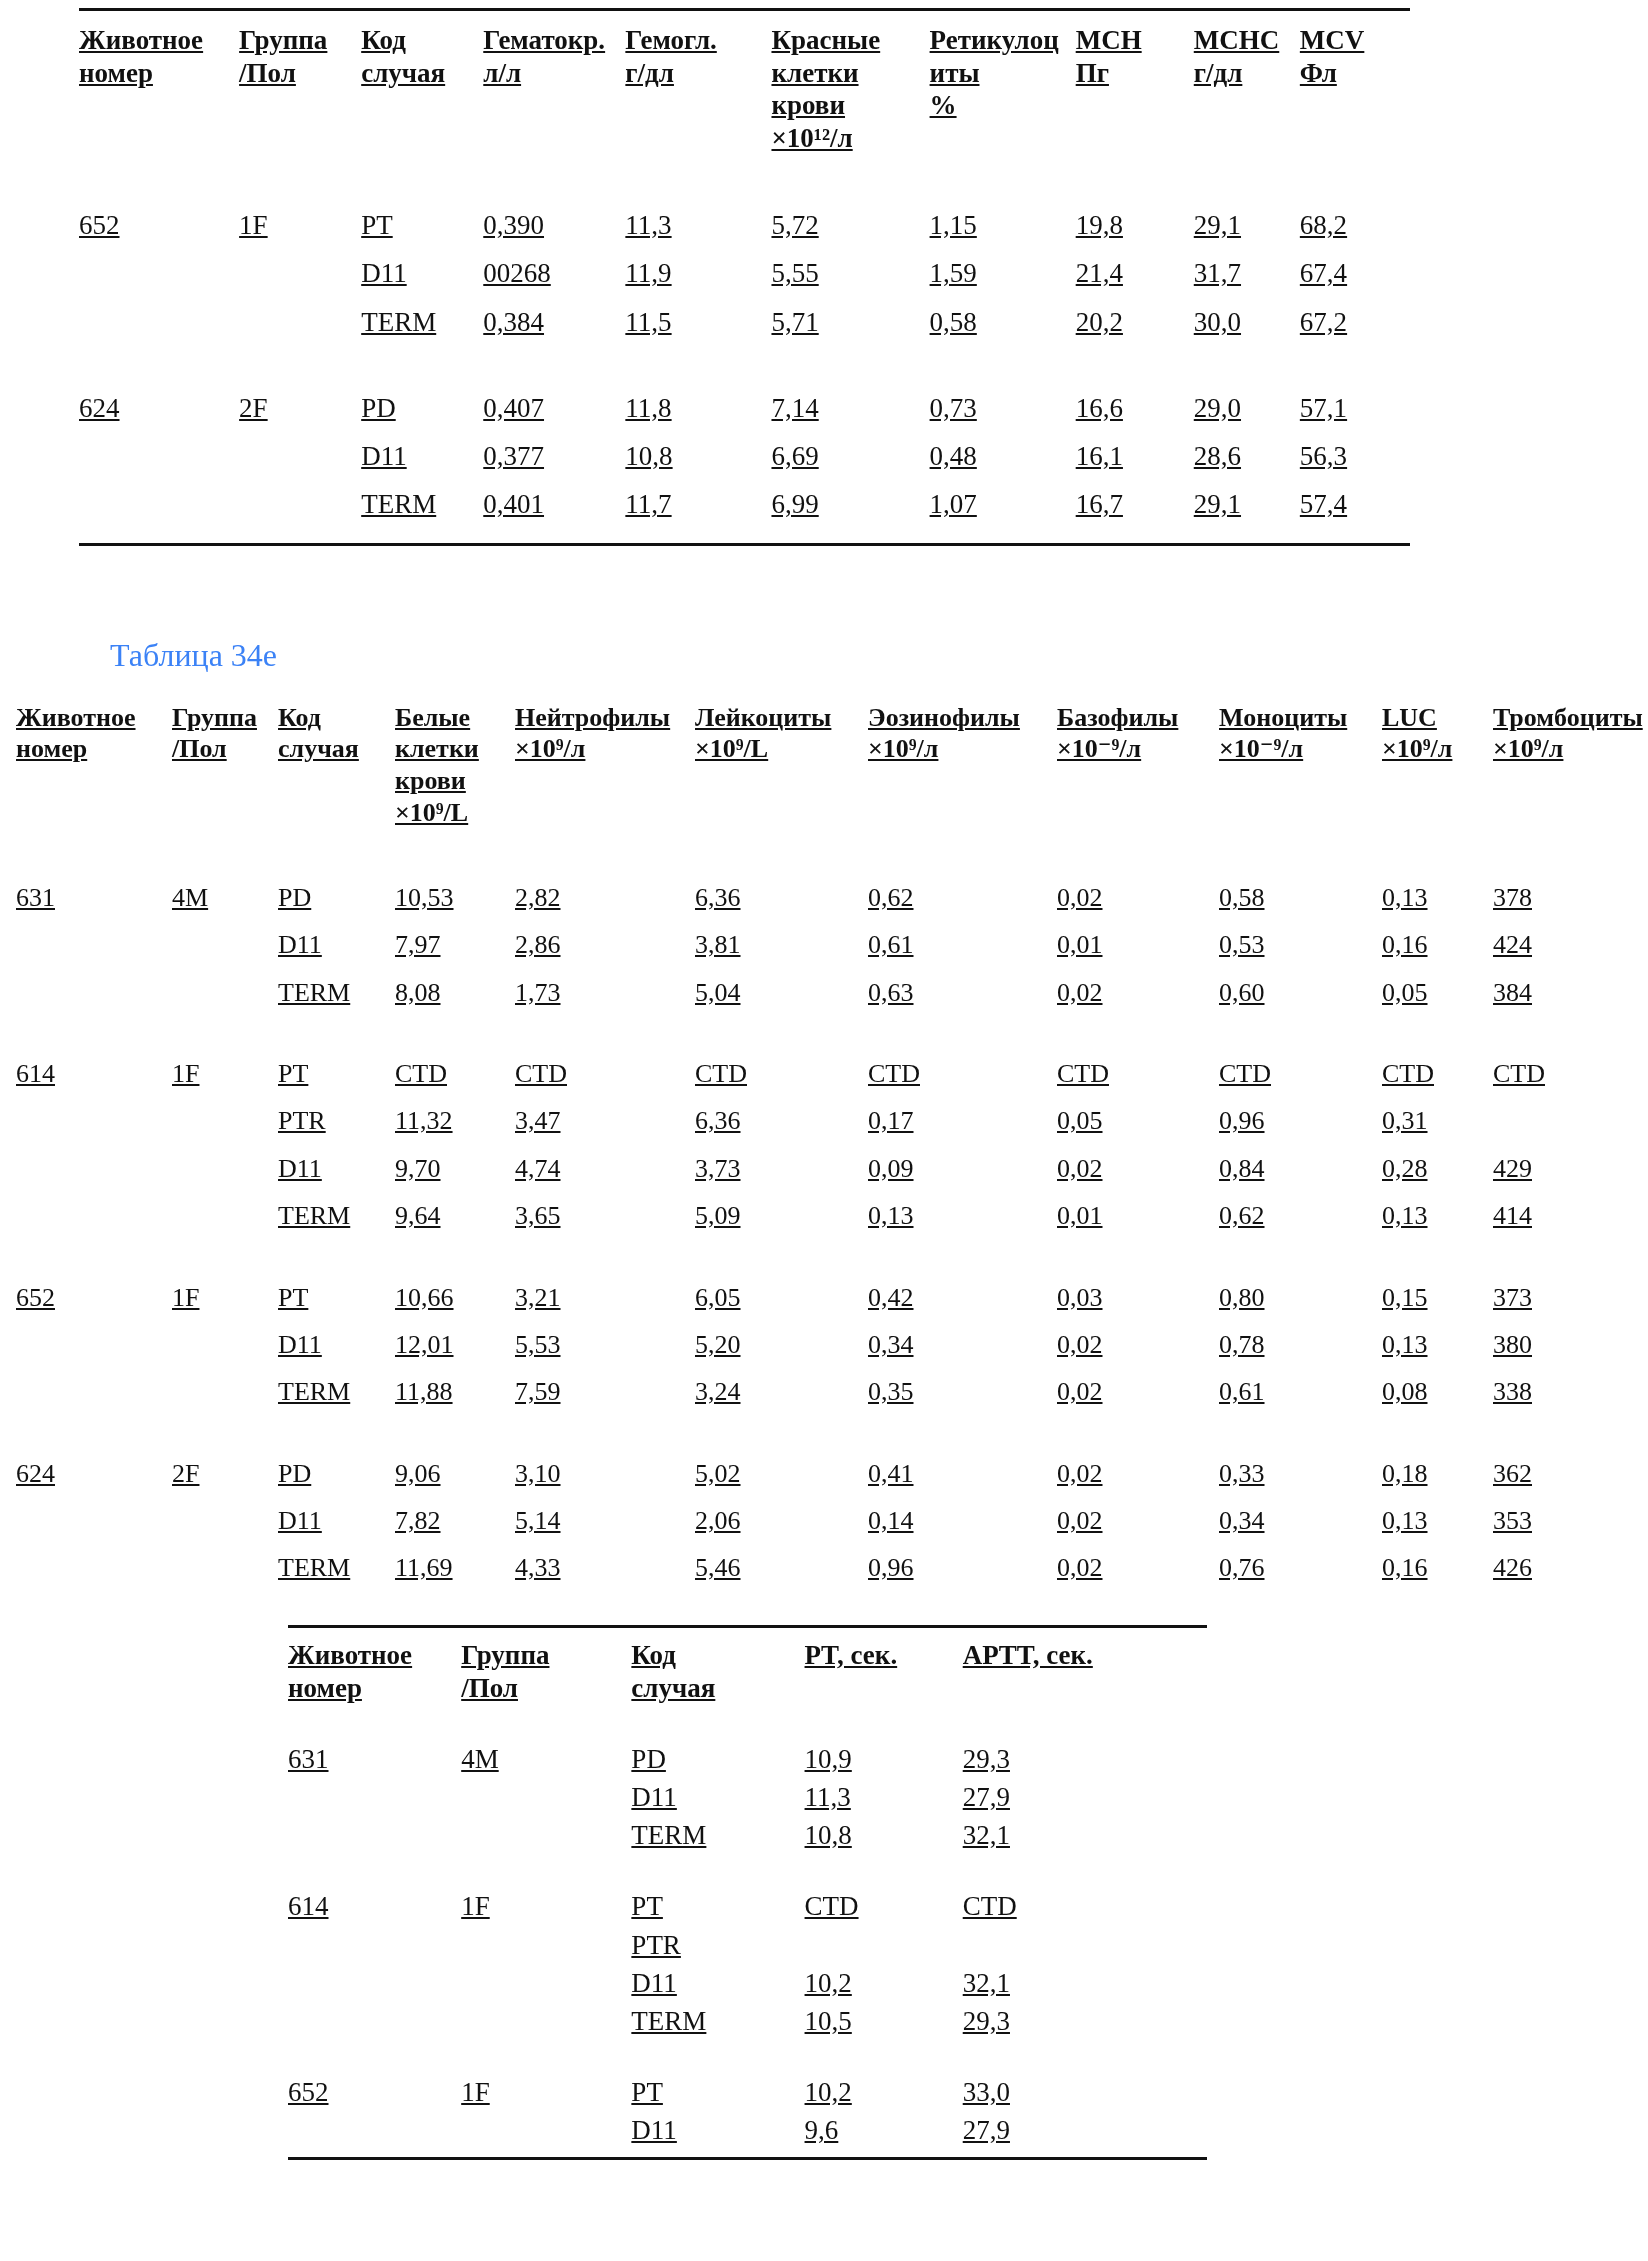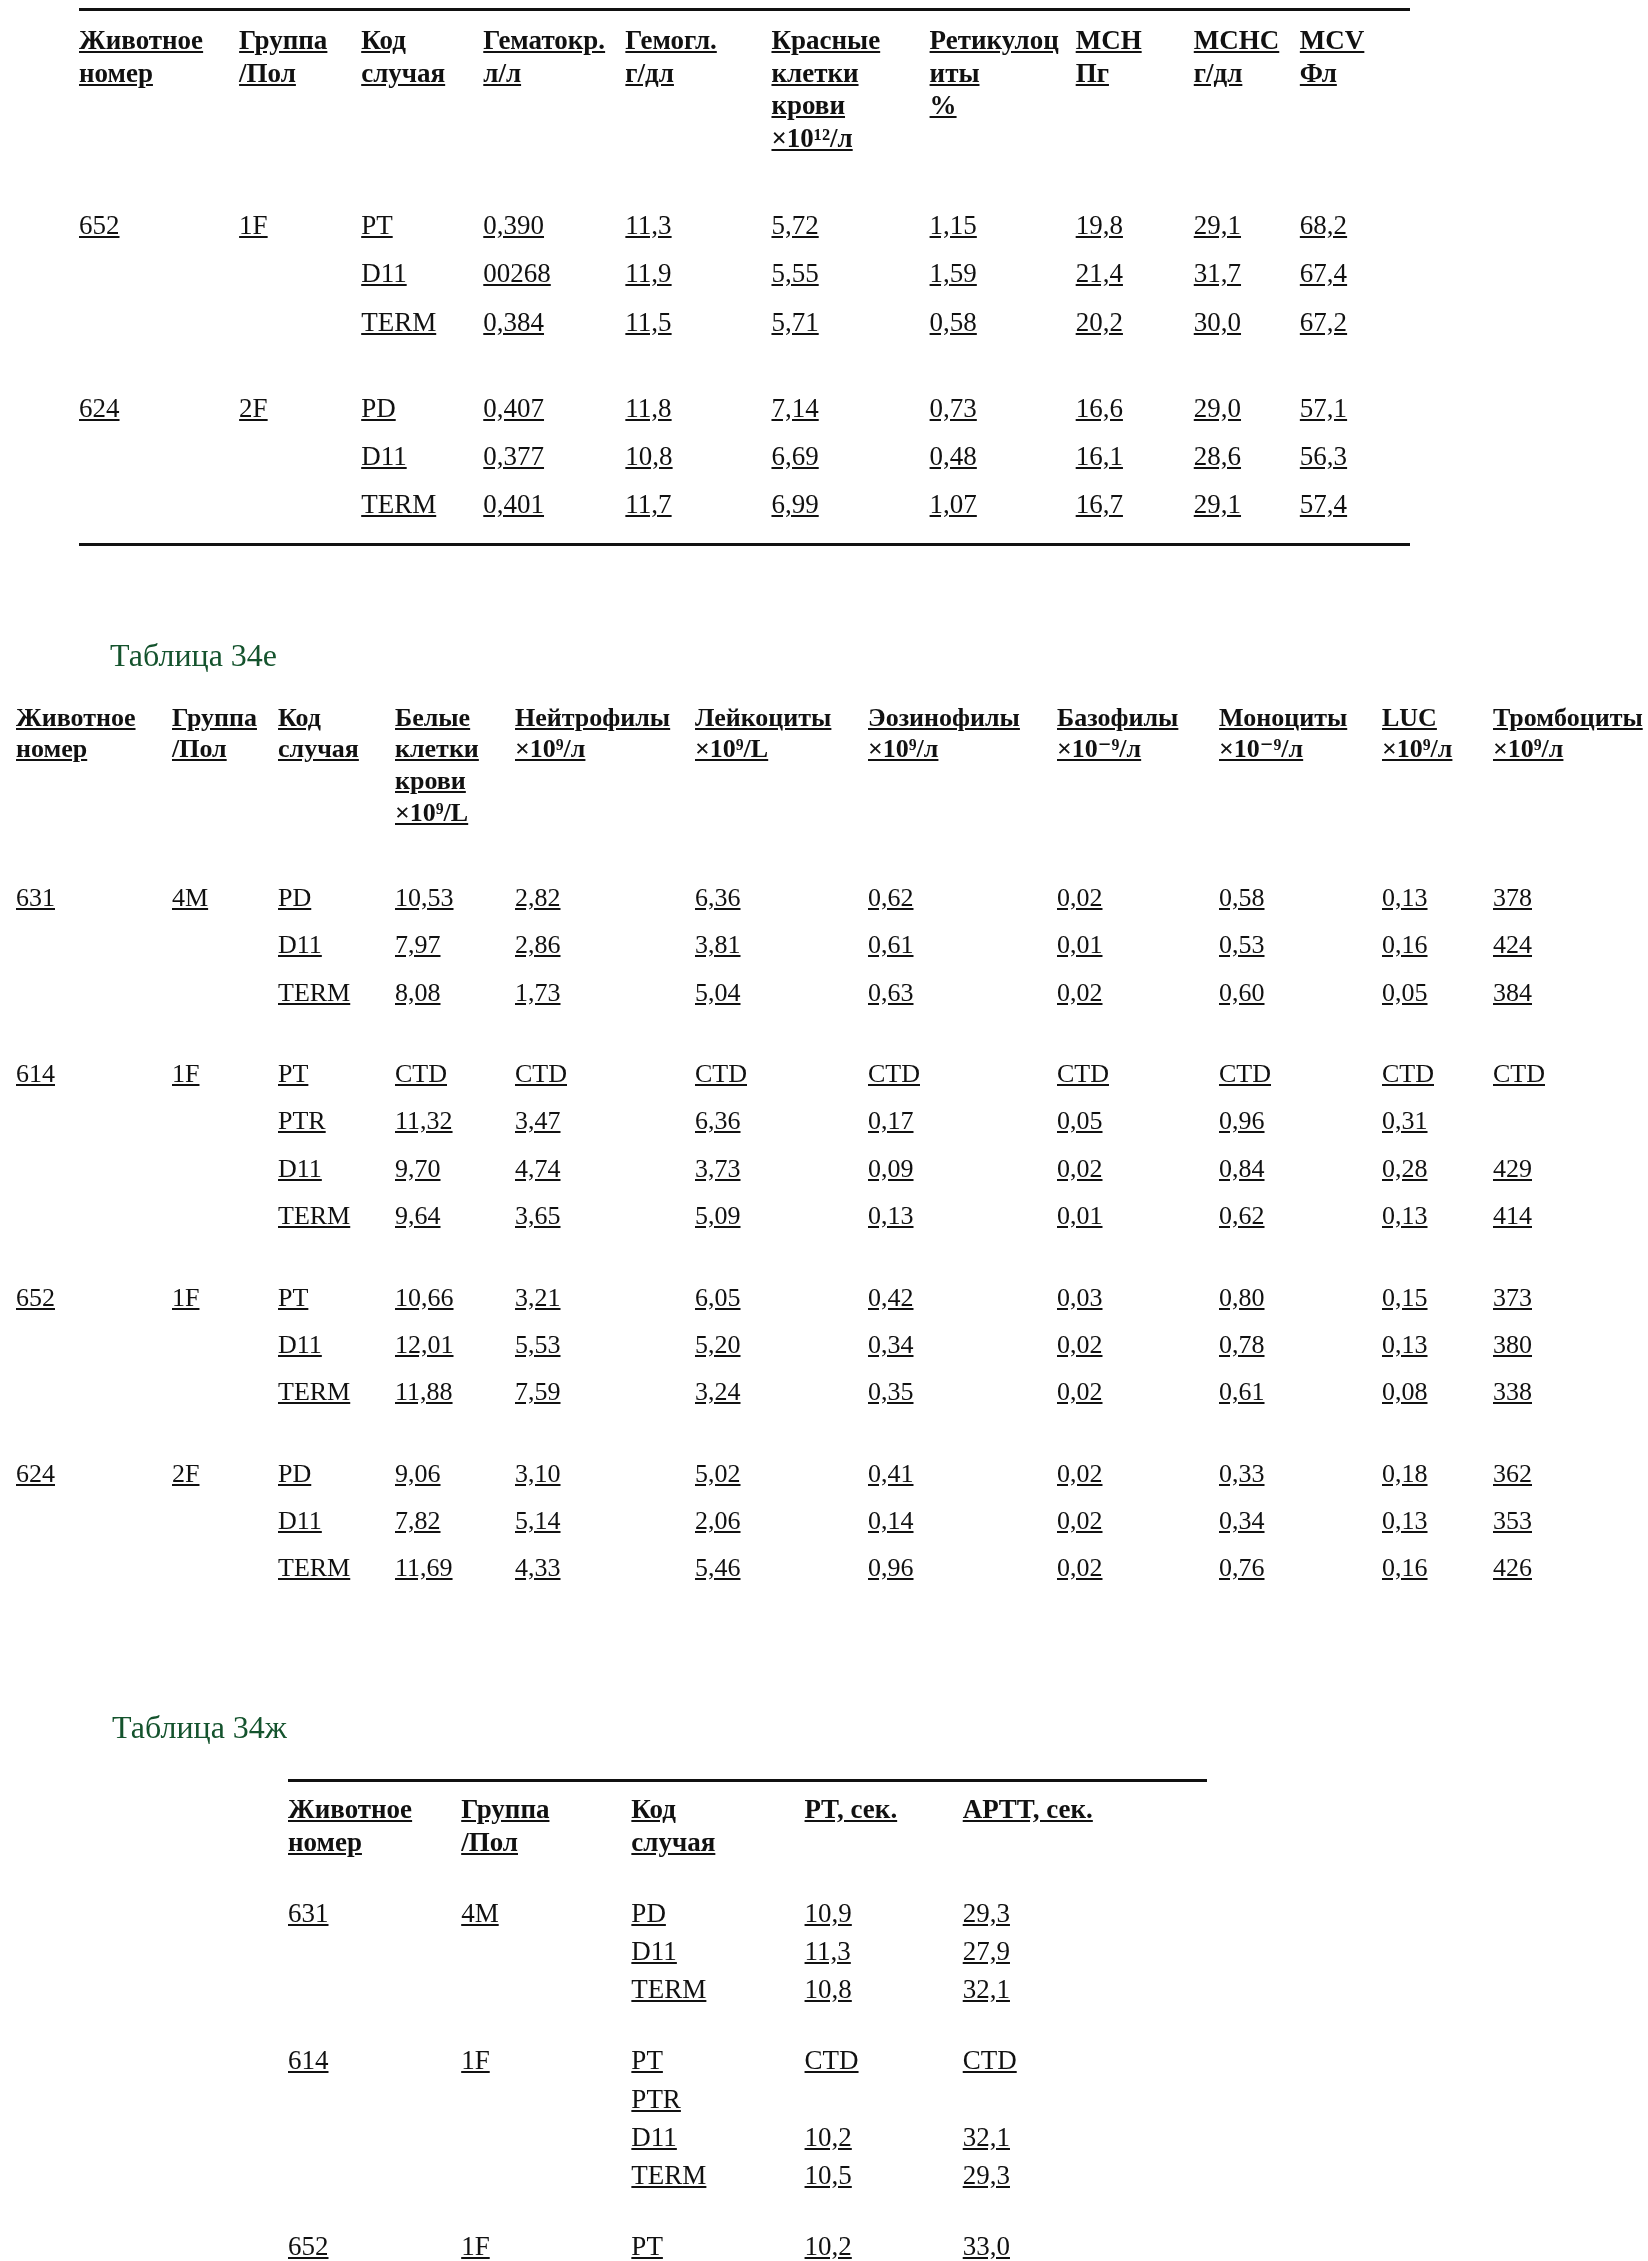--- a/index.html
+++ b/index.html
@@ -25,21 +25,21 @@
     border-bottom: 3.2px solid #111;
   }
   #table1 th { padding: 12.6px 3.2px 46px 0; line-height: 1.22; }
   #table1 td { padding: 8.7px 3.2px 8.7px 0; line-height: 1.15; }
   #table1 tbody tr.gap td { padding-top: 46px; }
   #table1 tbody tr:last-child td { padding-bottom: 22px; }
 
   
   .title {
     font-size: 32px;
-    color: #14532d;
+    color: #3b82f6;
   }
   #title34e { margin: 91px 0 0 110px; }
   #table34e {
     margin: 28px 0 0 16px;
     width: 1625px;
     font-size: 26px;
   }
   #table34e th { padding: 0 3.2px 46px 0; line-height: 1.22; }
   #table34e td { padding: 8.7px 3.2px 8.7px 0; line-height: 1.15; }
   #table34e tbody tr.gap td { padding-top: 43px; }
@@ -389,21 +389,20 @@
           <td>5,46</td>
           <td>0,96</td>
           <td>0,02</td>
           <td>0,76</td>
           <td>0,16</td>
           <td>426</td>
         </tr>
       </tbody>
     </table>
 
-  <div id="title34zh" class="title">Таблица 34ж</div>
 
   <table id="table34zh" class="t">
       <colgroup>
         <col style="width: 173px;">
         <col style="width: 170px;">
         <col style="width: 173px;">
         <col style="width: 158px;">
         <col style="width: 244px;">
       </colgroup>
       <thead>

